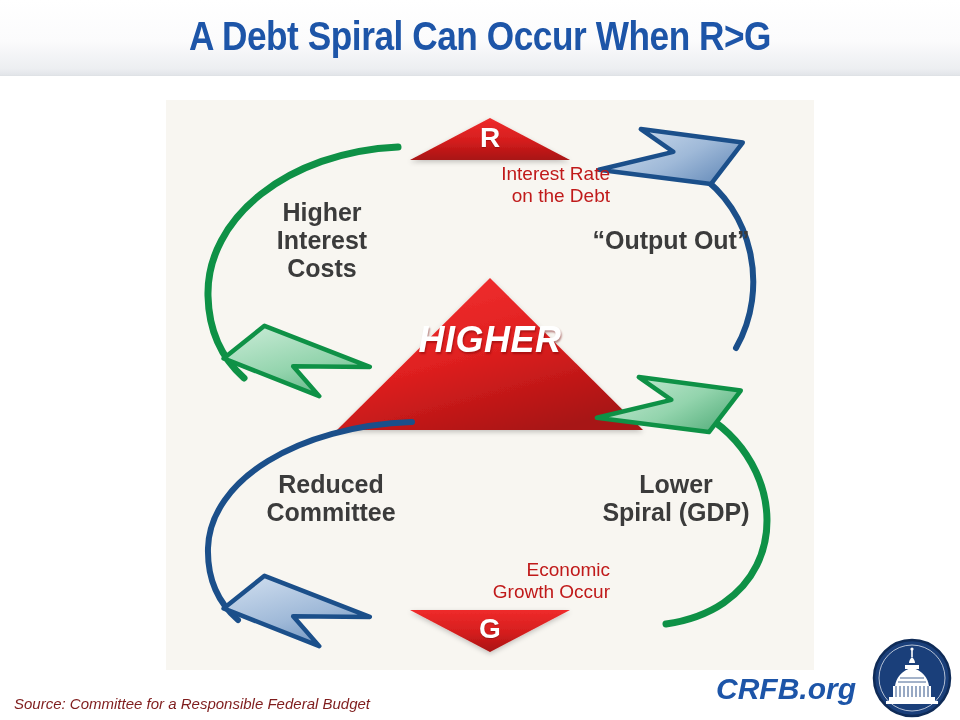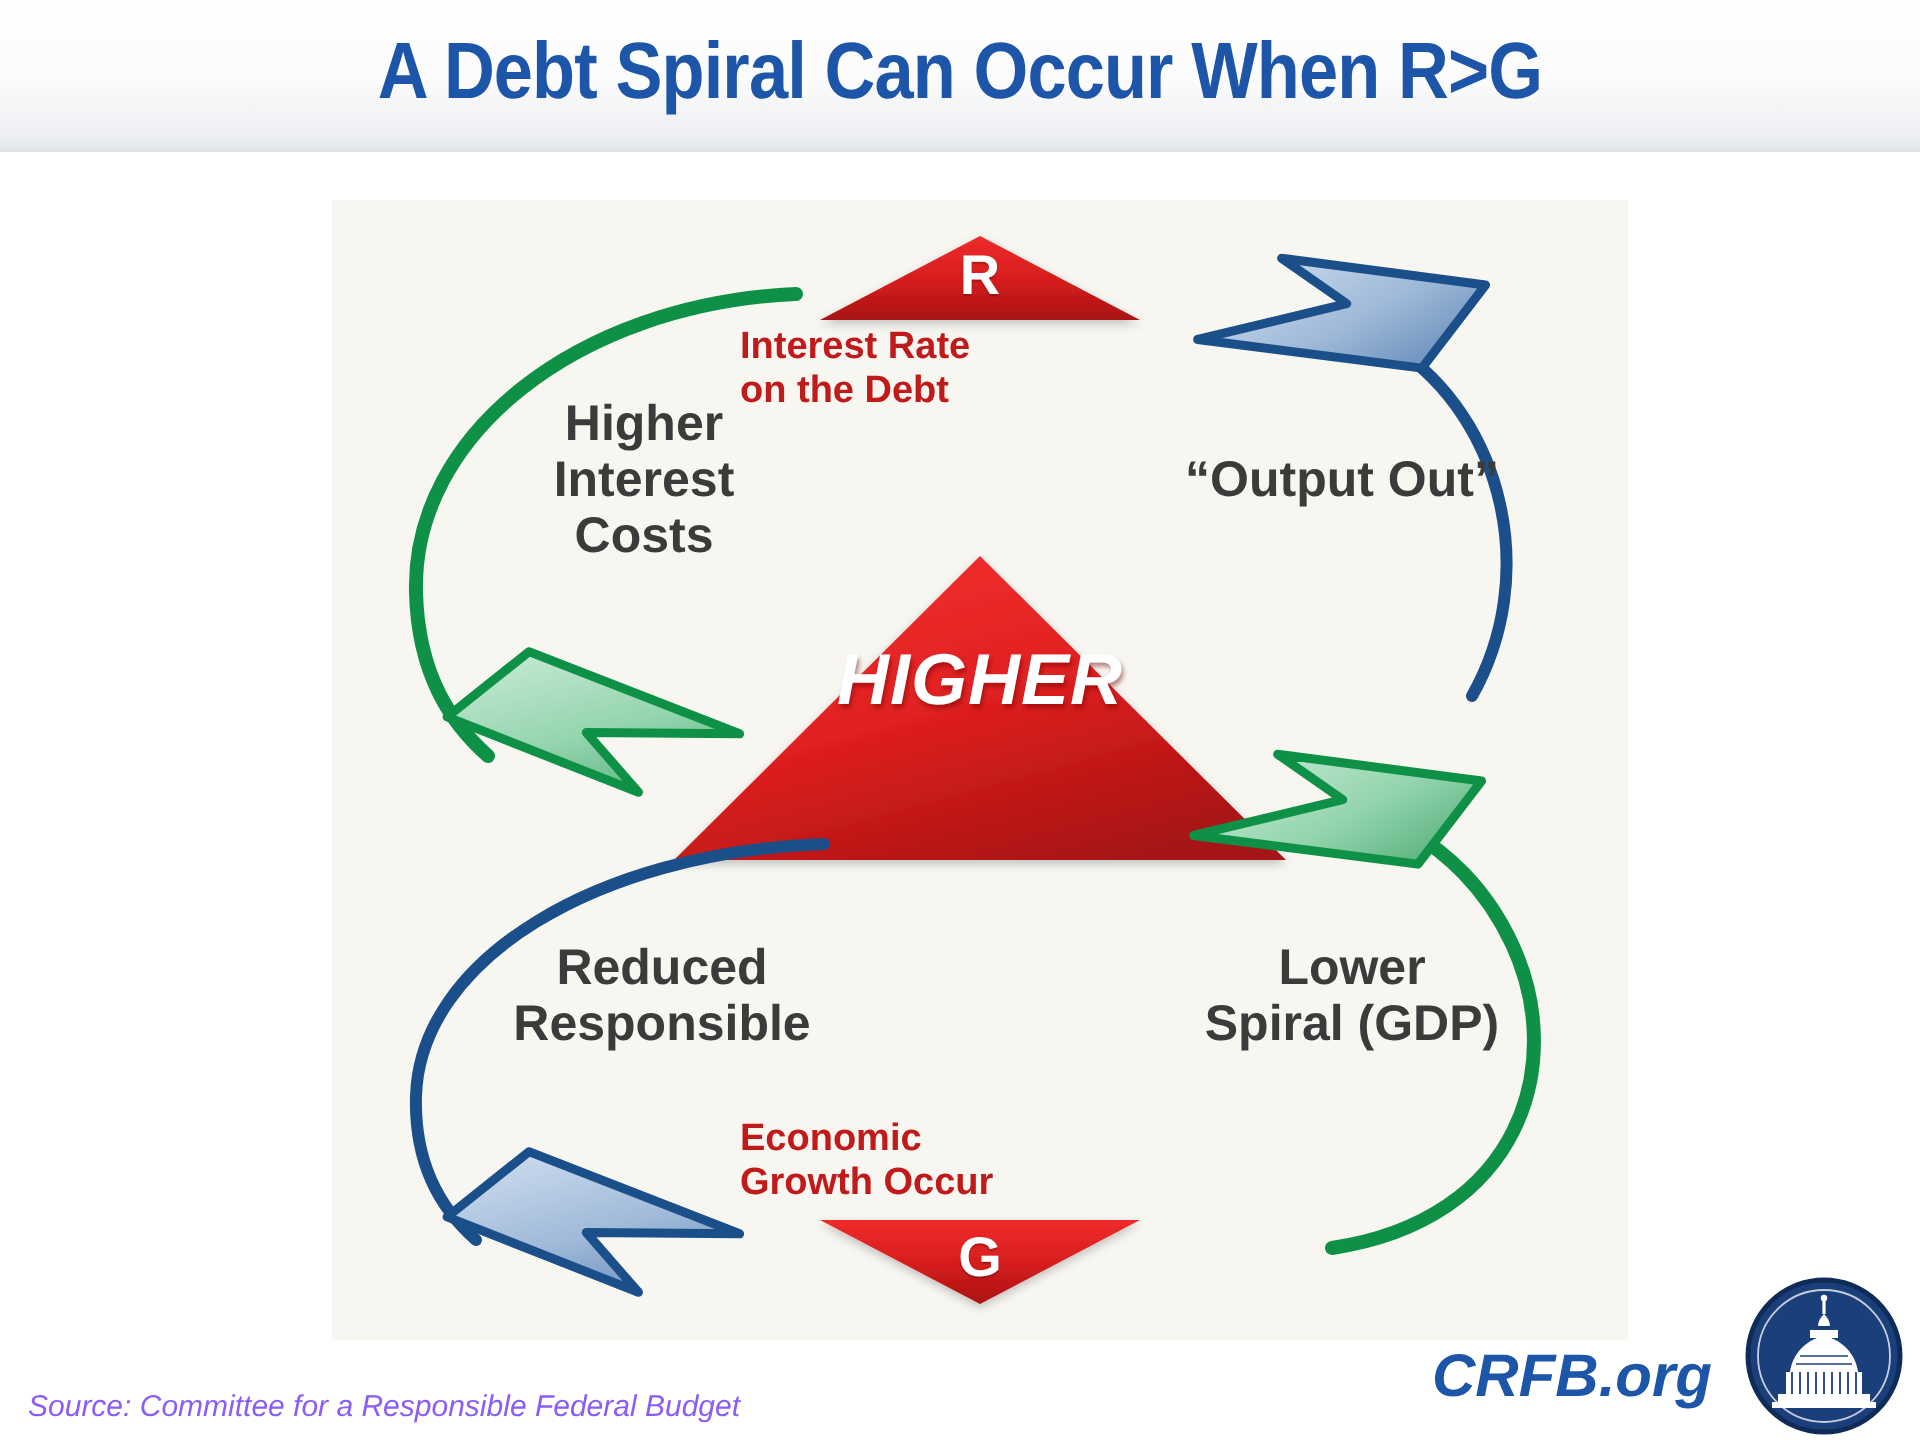--- a/index.html
+++ b/index.html
@@ -71,25 +71,25 @@
     white-space: pre-line;
   }
   #label-higher-interest-costs { left: 72px;  top: 98px;  width: 168px; }
   #label-crowd-out             { left: 400px; top: 126px; width: 210px; }
   #label-reduced-investment    { left: 50px;  top: 370px; width: 230px; }
   #label-lower-output          { left: 400px; top: 370px; width: 220px; }
 
   .rg-caption {
     position: absolute;
     font-family: "Liberation Sans Narrow", "Liberation Sans", sans-serif;
-    font-weight: bold;
+    font-weight: normal;
     color: #c01a1a;
     font-size: 19px;
     line-height: 1.14;
-    text-align: left;
+    text-align: right;
     white-space: pre-line;
   }
   #caption-r { left: 204px; top: 63px;  width: 240px; }
   #caption-g { left: 204px; top: 459px; width: 240px; }
 
   .tri-letter {
     position: absolute;
     font-family: "Liberation Sans Narrow", "Liberation Sans", sans-serif;
     font-weight: bold;
     color: #ffffff;
@@ -118,21 +118,21 @@
   #center-line2 { font-size: 36px; letter-spacing: 0px;  display:block; }
 
   
   #source-note {
     position: absolute;
     left: 14px;
     top: 695px;
     font-family: "Liberation Sans", sans-serif;
     font-style: italic;
     font-size: 15px;
-    color: #8b5cf6;
+    color: #7f1d1d;
     white-space: nowrap;
   }
   #crfb-wordmark {
     position: absolute;
     right: 104px;
     top: 672px;
     font-family: "Liberation Sans", sans-serif;
     font-style: italic;
     font-weight: bold;
     font-size: 30px;
@@ -226,21 +226,21 @@
 
   <div id="center-text">
     <span id="center-line1">HIGHER</span>
   </div>
 
   <div class="node-label" id="label-higher-interest-costs">Higher
 Interest
 Costs</div>
   <div class="node-label" id="label-crowd-out">“Output Out”</div>
   <div class="node-label" id="label-reduced-investment">Reduced
-Responsible</div>
+Committee</div>
   <div class="node-label" id="label-lower-output">Lower
 Spiral (GDP)</div>
 </div>
 
 <div id="source-note">Source: Committee for a Responsible Federal Budget</div>
 <div id="crfb-wordmark">CRFB.org</div>
 
 <svg id="crfb-logo" viewBox="0 0 80 80" xmlns="http://www.w3.org/2000/svg">
   <circle cx="40" cy="40" r="38" fill="#1a3f7a" stroke="#0f2b57" stroke-width="2.5"></circle>
   <circle cx="40" cy="40" r="33" fill="none" stroke="#ffffff" stroke-width="0.9" opacity="0.75"></circle>

